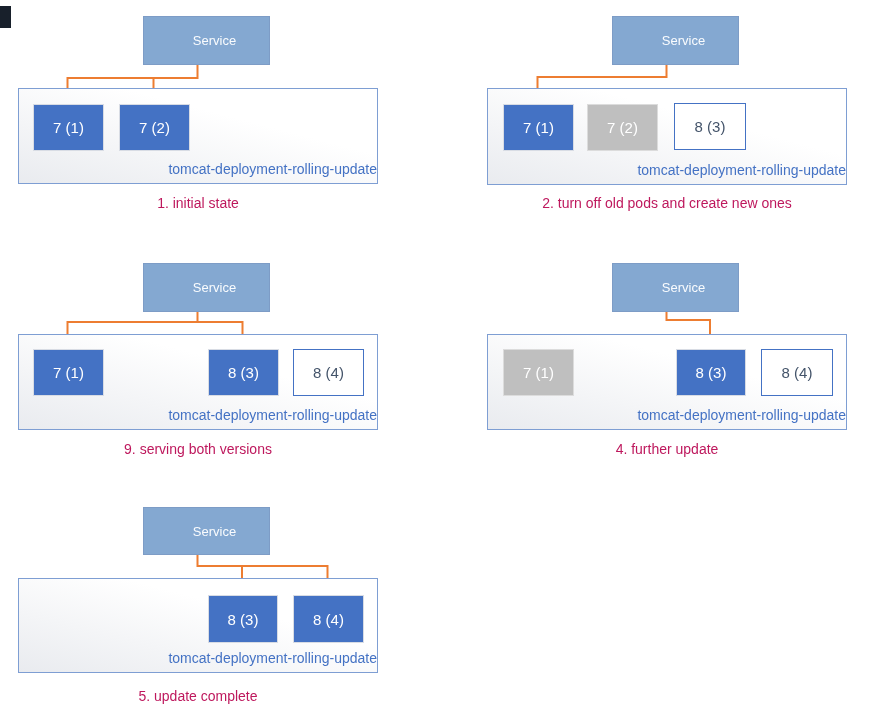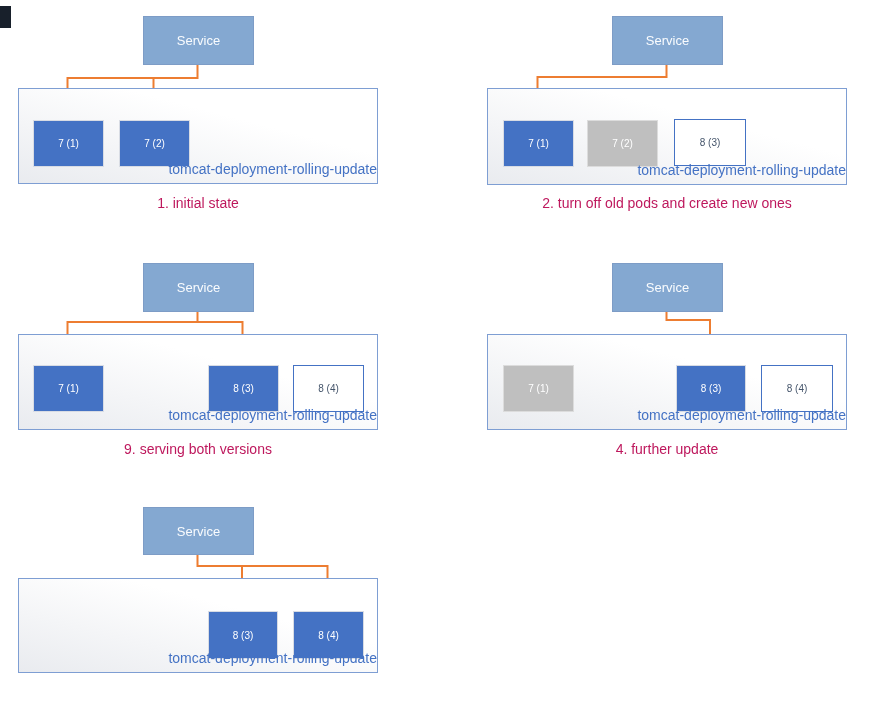--- a/index.html
+++ b/index.html
@@ -15,33 +15,33 @@
     position:absolute;left:0;top:6px;width:11px;height:22px;
     background:#18202b;
   }
   .service{
     position:absolute;
     background:#84a8d1;
     border:1px solid #7d9cc6;
     color:#fafcfe;
     display:flex;align-items:center;justify-content:center;
     font-size:13px;
+    padding-left:16px;
   }
   .container-box{
     position:absolute;
     border:1.5px solid #7e9ed3;
     background:linear-gradient(to top right,#e9ebef 0%,#ffffff 65%);
     box-sizing:border-box;
   }
   .pod{
     position:absolute;
     display:flex;align-items:center;justify-content:center;
-    font-size:10px;
+    font-size:15px;
     box-sizing:border-box;
-    margin-top:16px;
   }
   .pod[data-state="active"]{background:#4472c4;color:#ffffff;border:1px solid #d8dce4;}
   .pod[data-state="terminated"]{background:#bfbfbf;color:#ffffff;border:1px solid #dcdcdc;}
   .pod[data-state="new"]{background:#ffffff;color:#44546a;border:1.5px solid #4472c4;}
   .deployment-label{
     position:absolute;left:0;right:0;bottom:6px;
     text-align:right;
     color:#4472c4;
     font-size:14px;
     margin-top:28px;
@@ -126,14 +126,15 @@
     <div class="deployment-label">tomcat-deployment-rolling-update</div>
   </div>
   <div class="caption" style="left:487px;top:441px">4. further update</div>
 
   <div class="service" style="left:143px;top:507px;width:109px;height:46px">Service</div>
   <div class="container-box" style="left:18px;top:578px;width:360px;height:95px">
     <div class="pod" style="left:189px;top:16px;width:70px;height:48px" data-state="active">8 (3)</div>
     <div class="pod" style="left:274px;top:16px;width:71px;height:48px" data-state="active">8 (4)</div>
     <div class="deployment-label">tomcat-deployment-rolling-update</div>
   </div>
+  <div class="caption" style="left:18px;top:688px">5. update complete</div>
 
 </div>
 
 </body></html>

